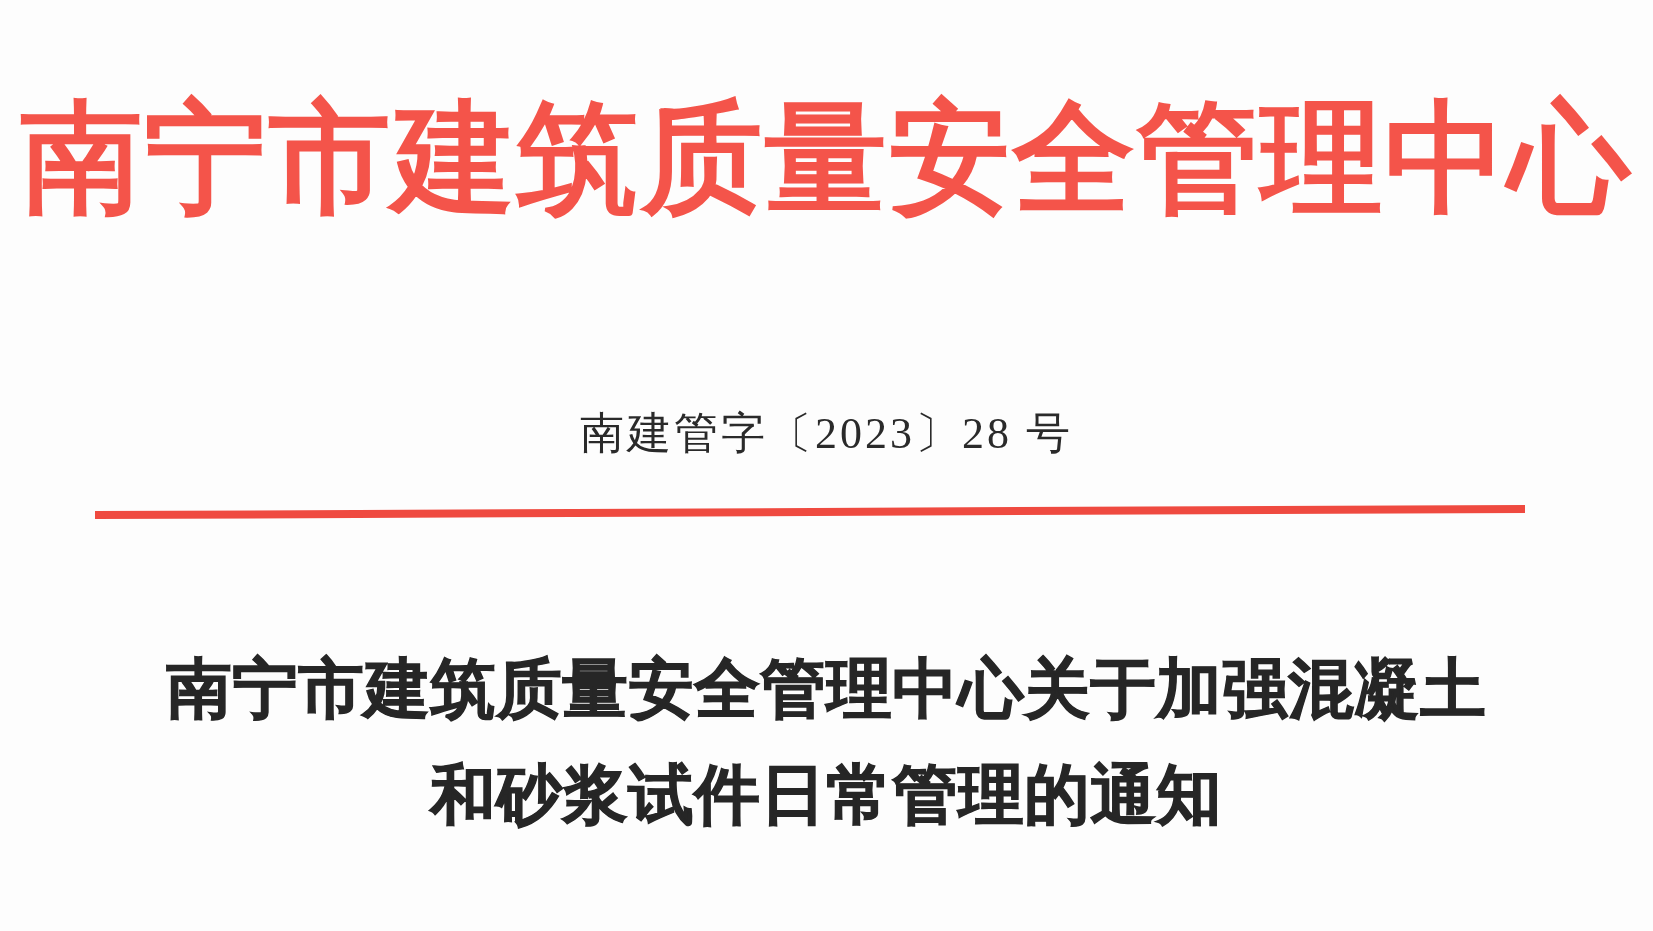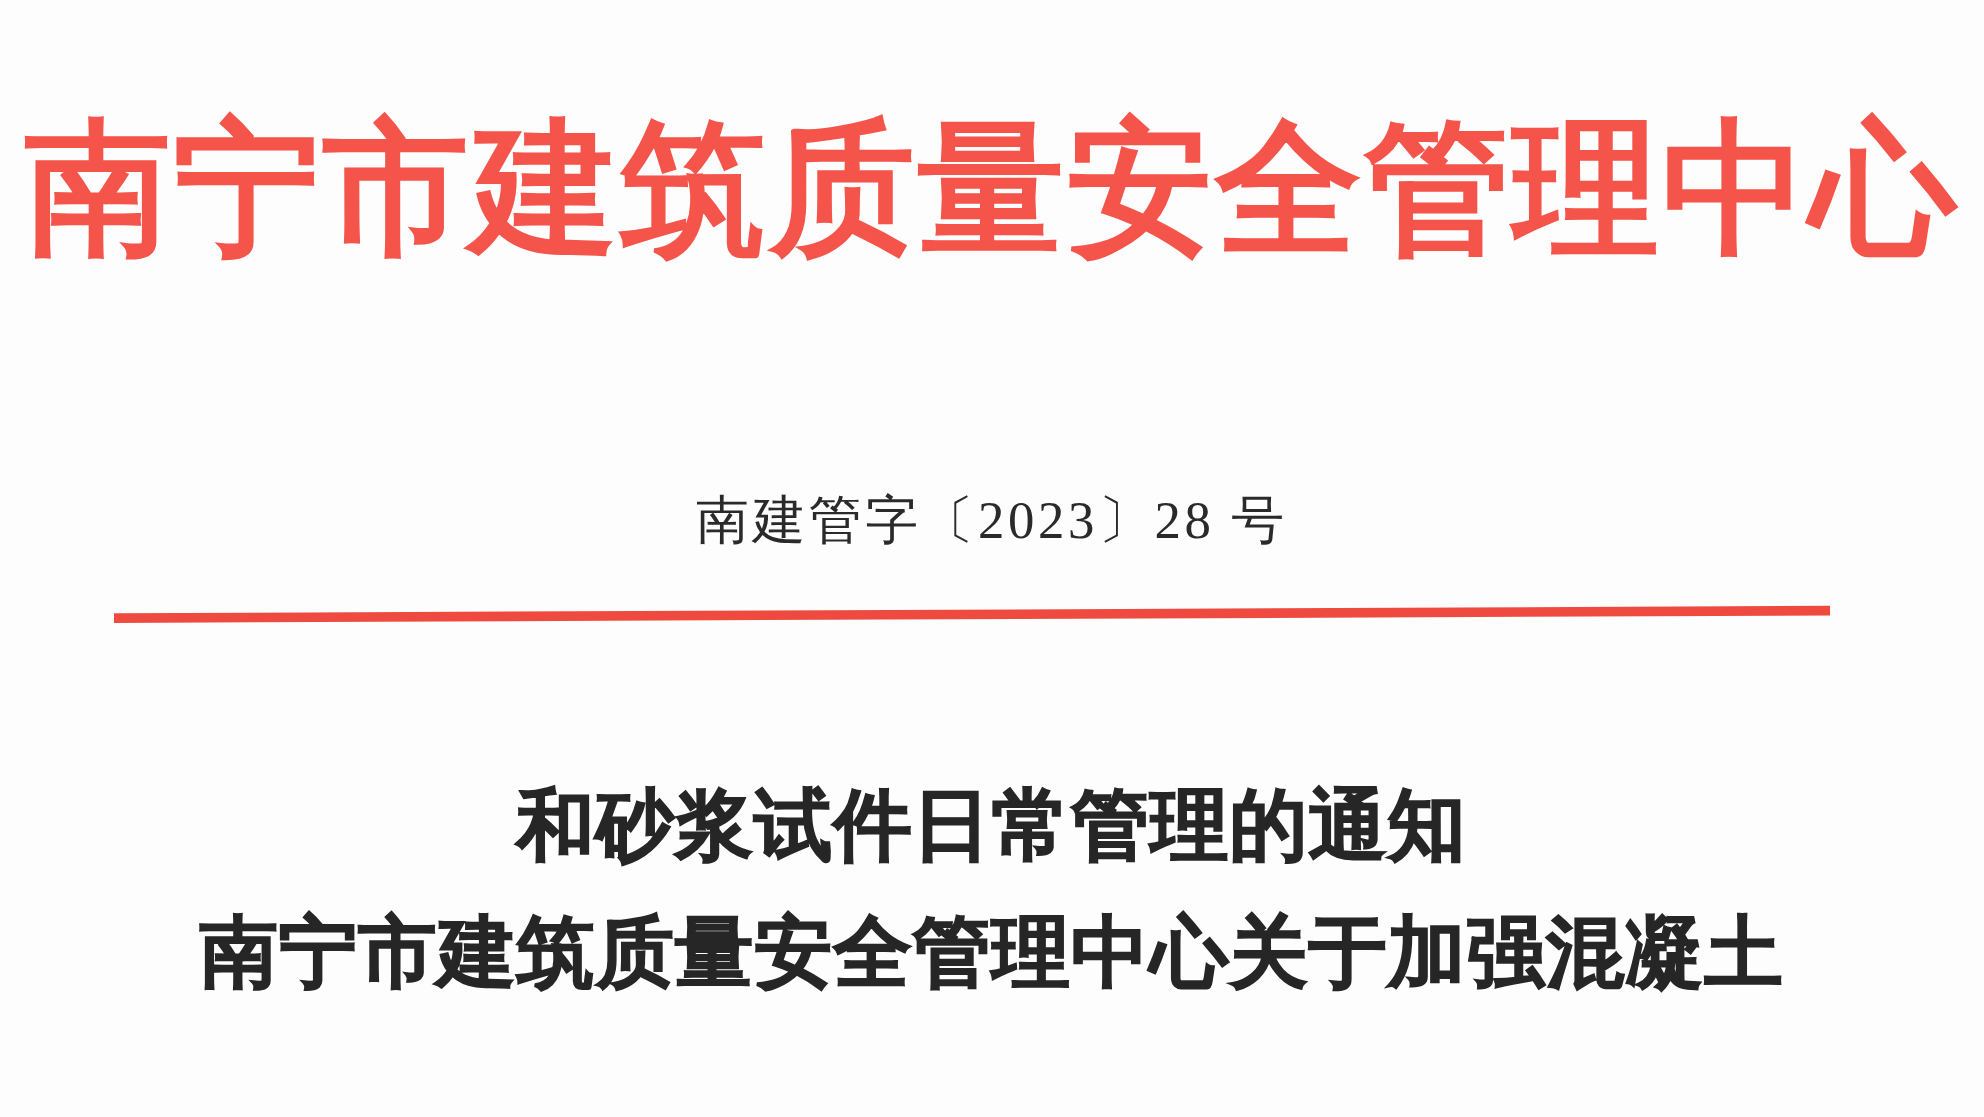--- a/index.html
+++ b/index.html
@@ -74,17 +74,17 @@
 
 <div class="page">
 
   <h1 class="org-title">南宁市建筑质量安全管理中心</h1>
 
   <div class="doc-number">南建管字〔2023〕28 号</div>
 
   <hr class="red-rule">
 
   <h2 class="notice-title">
+    <span class="line">南宁市建筑质量安全管理中心关于加强混凝土</span>
     <span class="line">和砂浆试件日常管理的通知</span>
-    <span class="line">南宁市建筑质量安全管理中心关于加强混凝土</span>
   </h2>
 
 </div>
 
 </body></html>

